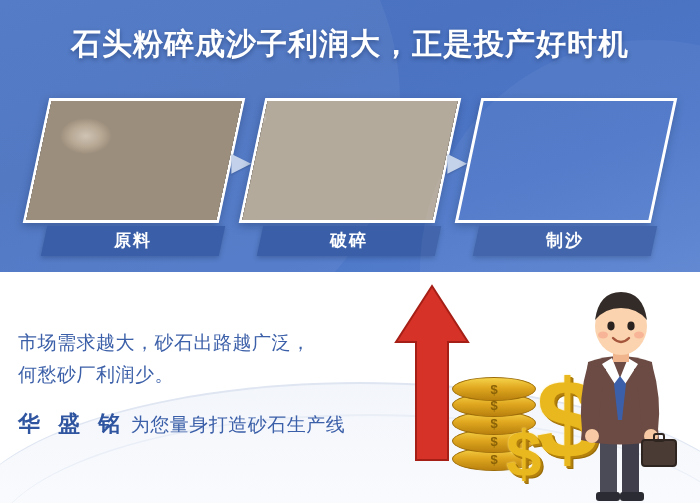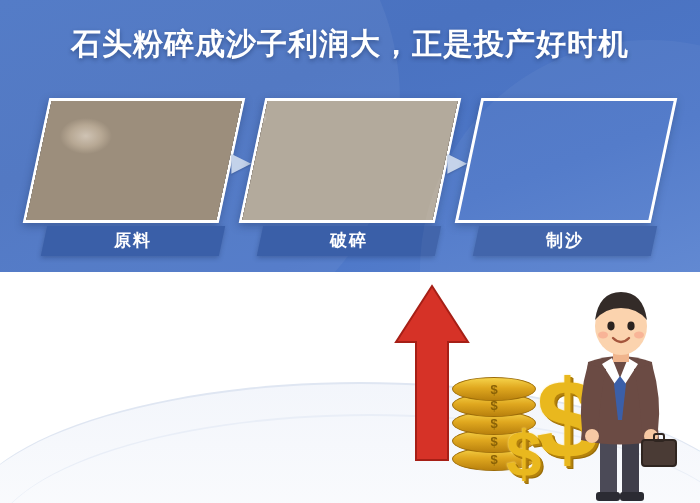--- a/index.html
+++ b/index.html
@@ -319,20 +319,28 @@
       </div>
 
     </div>
   </div>
 
   <div class="bottom">
 
     <div class="swoosh"></div>
     <div class="swoosh2"></div>
 
+    <div class="copy-block">
+      <div class="copy-line">市场需求越大，砂石出路越广泛，</div>
+      <div class="copy-line">何愁砂厂利润少。</div>
+      <div class="brand-line">
+        <span class="brand-name">华 盛 铭</span>
+        <span class="brand-rest">为您量身打造砂石生产线</span>
+      </div>
+    </div>
 
     <svg class="red-arrow" viewBox="0 0 120 190">
       <path d="M46 188 L46 70 L26 70 L62 14 L98 70 L78 70 L78 188 Z" fill="#d63227" stroke="#a61f16" stroke-width="2"></path>
     </svg>
 
     <div class="coins">
       <div class="coin" style="top:70px;">
           <span class="cs">$</span>
         </div>
       <div class="coin" style="top:52px;">

